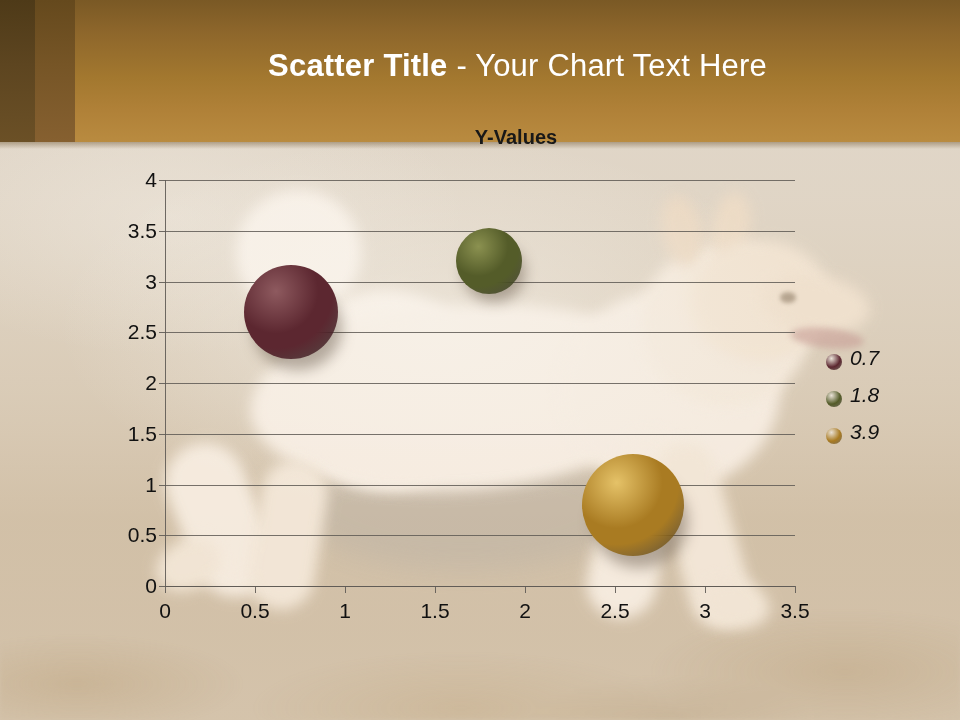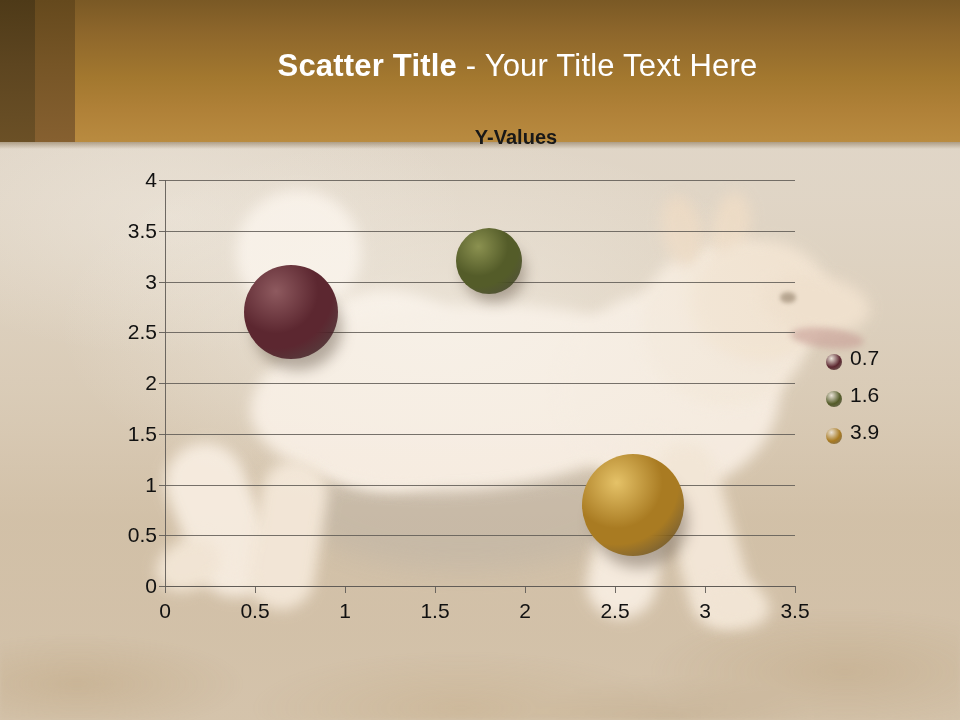--- a/index.html
+++ b/index.html
@@ -85,21 +85,21 @@
     font-size:21px;color:#111;line-height:1;}
 
   .bubble{position:absolute;border-radius:50%;}
   .bubble .sph{position:absolute;inset:0;border-radius:50%;}
   .bubble .shd{position:absolute;border-radius:50%;background:rgba(70,55,40,.38);filter:blur(7px);}
 
   
   .legend{position:absolute;left:826px;top:346px;}
   .legend-row{position:relative;height:37px;}
   .legend-dot{position:absolute;left:0;top:8px;width:16px;height:16px;border-radius:50%;}
-  .legend-text{position:absolute;left:24px;top:0;font-size:21px;color:#111;line-height:24px;}
+  .legend-text{position:absolute;left:24px;top:0;font-size:21px;color:#111;line-height:24px;font-style:italic;}
 </style>
 </head>
 <body>
 
 <div id="stage">
 
   <div class="bg">
     <div class="bg-base"></div>
     <div class="bg-grass"></div>
     <div class="dog">
@@ -125,21 +125,21 @@
     <div class="bg-haze"></div>
   </div>
 
   <div class="header">
     <div class="header-stripe-dark"></div>
     <div class="header-stripe-mid"></div>
   </div>
   <div class="header-shadow"></div>
 
   <div class="title">
-    <span class="bold">Scatter Title</span><span class="light"> - Your Title Text Here</span>
+    <span class="bold">Scatter Title</span><span class="light"> - Your Chart Text Here</span>
   </div>
 
   <div class="chart-title">Y-Values</div>
 
   <div class="plot" id="plot">
     <div class="axis-y"></div>
     <div class="axis-x"></div>
   <div class="gridline" style="top: 406px;"></div>
       <div class="ytick" style="top: 406px;"></div>
       <div class="ylabel" style="top: 395px;">0</div>
@@ -197,21 +197,21 @@
       </div>
     </div>
 
   <div class="legend" id="legend">
       <div class="legend-row">
         <div class="legend-dot" style="background: radial-gradient(circle at 34% 28%, rgba(255, 255, 255, 0.45) 0%, rgb(92, 39, 48) 55%, rgba(0, 0, 0, 0.45) 100%);"></div>
         <div class="legend-text">0.7</div>
       </div>
       <div class="legend-row">
         <div class="legend-dot" style="background: radial-gradient(circle at 34% 28%, rgba(255, 255, 255, 0.45) 0%, rgb(84, 92, 41) 55%, rgba(0, 0, 0, 0.45) 100%);"></div>
-        <div class="legend-text">1.6</div>
+        <div class="legend-text">1.8</div>
       </div>
       <div class="legend-row">
         <div class="legend-dot" style="background: radial-gradient(circle at 34% 28%, rgba(255, 255, 255, 0.45) 0%, rgb(169, 123, 34) 55%, rgba(0, 0, 0, 0.45) 100%);"></div>
         <div class="legend-text">3.9</div>
       </div>
     </div>
 
 </div>
 
 </body></html>

